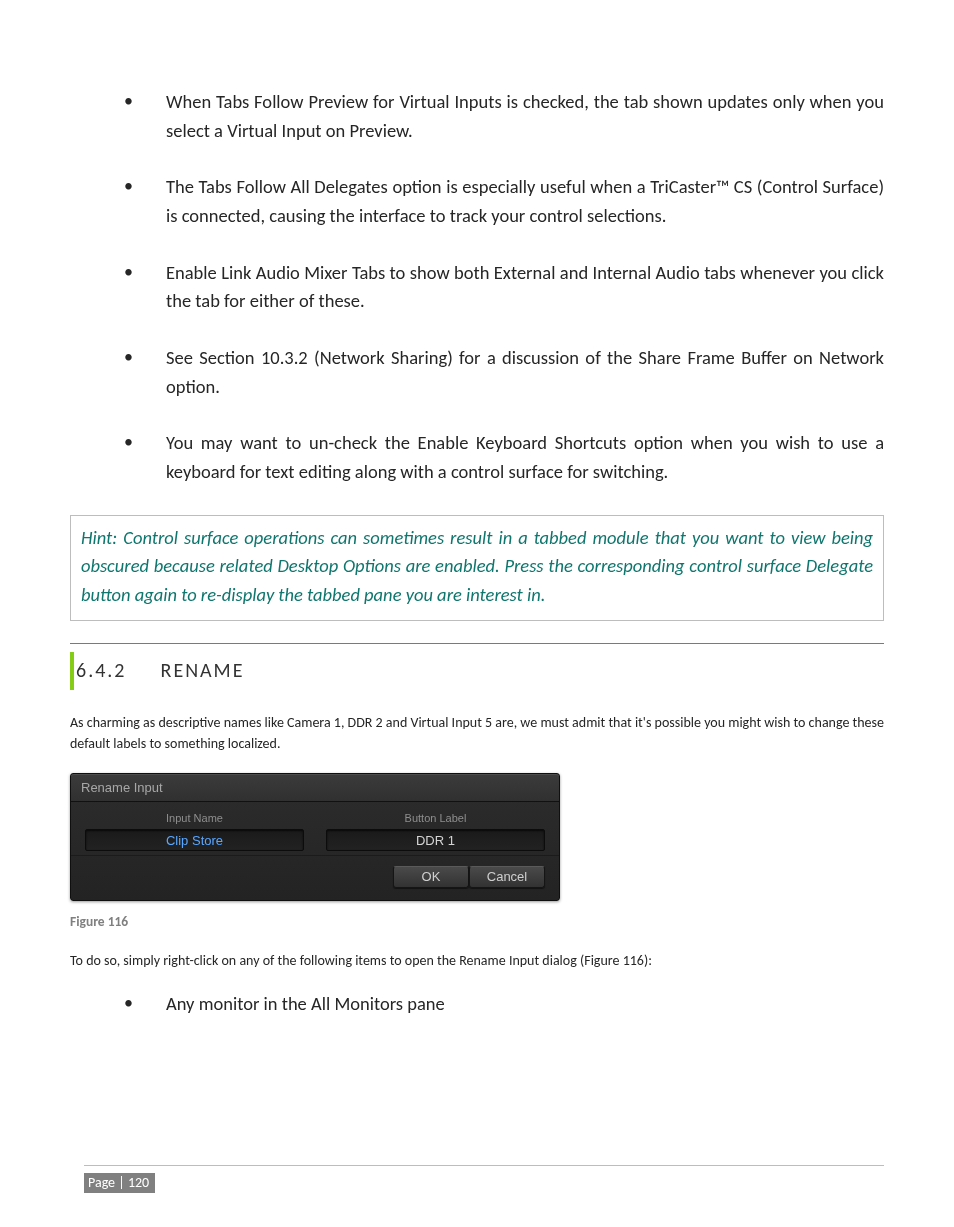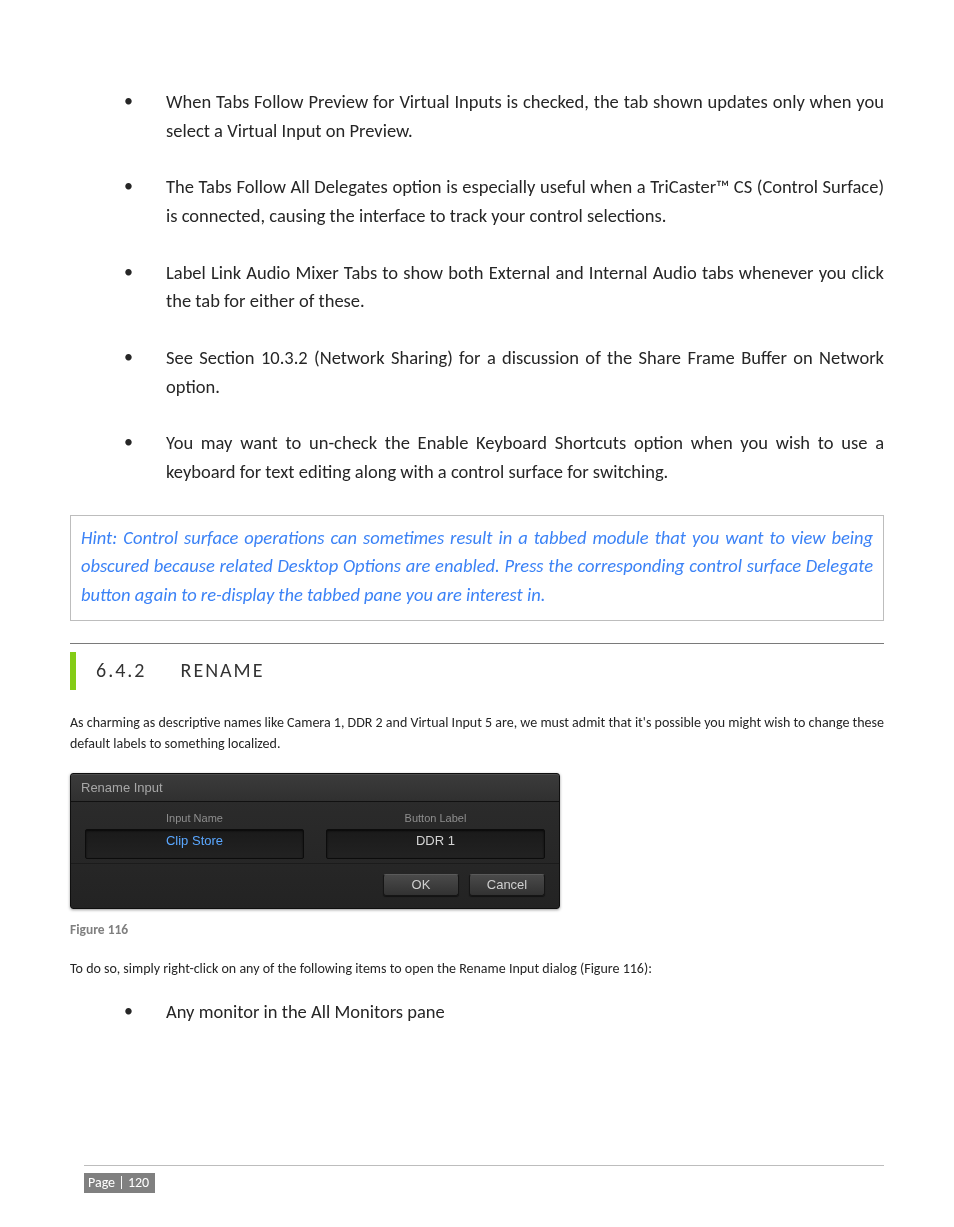--- a/index.html
+++ b/index.html
@@ -4,55 +4,55 @@
 <style>
   * { box-sizing: border-box; margin: 0; padding: 0; }
   html, body { width: 954px; background: #fff; font-family: Calibri, "Segoe UI", Arial, sans-serif; color: #262626; }
   body { padding: 88px 70px 40px 70px; position: relative; min-height: 1227px; }
   .content { width: 100%; }
   ul.bullets { list-style: none; padding: 0; margin: 0 0 24px 44px; }
   ul.bullets > li { position: relative; padding-left: 52px; margin-bottom: 28px; font-size: 18.5px; line-height: 1.55; text-align: justify; }
   ul.bullets > li::before { content: "•"; position: absolute; left: 10px; top: 0; font-size: 18px; }
   .ital { }
   .hint-box { border: 1px solid #bdbdbd; padding: 8px 10px 10px 10px; margin: 6px 0 22px 0; }
-  .hint-box p { font-size: 18.5px; line-height: 1.55; font-style: italic; color: #3b82f6; text-align: justify; }
+  .hint-box p { font-size: 18.5px; line-height: 1.55; font-style: italic; color: #0f766e; text-align: justify; }
   .section-rule { border-top: 1px solid #7a7a7a; margin-bottom: 8px; }
-  .section-head { border-left: 6px solid #84cc16; padding: 6px 0 8px 20px; margin-bottom: 22px; display: flex; gap: 34px; font-size: 20px; letter-spacing: 2px; color: #333; }
+  .section-head { border-left: 4px solid #84cc16; padding: 6px 0 8px 2px; margin-bottom: 22px; display: flex; gap: 34px; font-size: 20px; letter-spacing: 2px; color: #333; }
   p.body { font-size: 14px; line-height: 1.55; text-align: justify; margin-bottom: 18px; }
   .dialog-wrap { margin: 6px 0 12px 0; }
   .dialog { width: 490px; background: linear-gradient(#2d2d2d,#232323); border: 1px solid #0f0f0f; border-radius: 3px; box-shadow: 0 1px 3px rgba(0,0,0,.4); font-family: "Segoe UI", Arial, sans-serif; }
   .dialog-title { padding: 5px 10px 6px 10px; color: #a7a7a7; font-size: 13px; background: linear-gradient(#3b3b3b,#303030); border-bottom: 1px solid #111; border-top: 1px solid #4d4d4d; border-radius: 3px 3px 0 0; }
   .dialog-body { padding: 10px 14px 4px 14px; display: flex; gap: 22px; }
   .field-col { flex: 1; display: flex; flex-direction: column; align-items: center; }
   .field-label { color: #8e8e8e; font-size: 11px; margin-bottom: 5px; }
-  .field-input { width: 100%; height: 30px; line-height: 22px; text-align: center; font-size: 13px; border-radius: 2px; background: linear-gradient(#1a1a1a,#222); border: 1px solid #0c0c0c; box-shadow: inset 0 1px 2px rgba(0,0,0,.7); }
+  .field-input { width: 100%; height: 22px; line-height: 22px; text-align: center; font-size: 13px; border-radius: 2px; background: linear-gradient(#1a1a1a,#222); border: 1px solid #0c0c0c; box-shadow: inset 0 1px 2px rgba(0,0,0,.7); }
   .field-input.blue { color: #5aa7ff; }
   .field-input.white { color: #d4d4d4; }
-  .dialog-footer { padding: 10px 14px 12px 14px; display: flex; justify-content: flex-end; gap: 10px; border-top: 1px solid #1b1b1b; }
+  .dialog-footer { padding: 10px 14px 12px 14px; display: flex; justify-content: flex-end; gap: 0; border-top: 1px solid #1b1b1b; }
   .dlg-btn { min-width: 76px; height: 22px; line-height: 20px; text-align: center; font-size: 13px; color: #cfcfcf; background: linear-gradient(#4a4a4a,#323232); border: 1px solid #151515; border-top-color: #5a5a5a; border-radius: 3px; box-shadow: 0 1px 1px rgba(0,0,0,.5); cursor: pointer; }
   .fig-caption { font-size: 13.5px; color: #808080; font-weight: 700; margin: 10px 0 20px 0; }
   ul.bullets.tail > li { margin-bottom: 10px; }
   .page-footer { position: absolute; left: 84px; right: 70px; bottom: 34px; }
   .page-footer .hr { border-top: 1px solid #bdbdbd; margin-bottom: 6px; }
   .page-badge { display: inline-block; background: #808080; color: #fff; font-size: 14px; padding: 1px 6px 2px 4px; }
 </style>
 </head>
 <body>
 
 <div class="content">
 
   <ul class="bullets">
     <li>
       <span>When </span><span class="ital">Tabs Follow Preview for Virtual Inputs</span><span> is checked, the tab shown updates only when you select a </span><span class="ital">Virtual Input</span><span> on </span><span class="ital">Preview</span><span>.</span>
     </li>
     <li>
       <span>The </span><span class="ital">Tabs Follow All Delegates</span><span> option is especially useful when a </span><span class="ital">TriCaster™ CS</span><span> (Control Surface) is connected, causing the interface to track your control selections.</span>
     </li>
     <li>
-      <span>Label </span><span class="ital">Link Audio Mixer Tabs</span><span> to show both </span><span class="ital">External</span><span> and </span><span class="ital">Internal Audio</span><span> tabs whenever you click the tab for </span><span class="ital">either</span><span> of these.</span>
+      <span>Enable </span><span class="ital">Link Audio Mixer Tabs</span><span> to show both </span><span class="ital">External</span><span> and </span><span class="ital">Internal Audio</span><span> tabs whenever you click the tab for </span><span class="ital">either</span><span> of these.</span>
     </li>
     <li>
       <span>See Section 10.3.2 (Network Sharing) for a discussion of the </span><span class="ital">Share Frame Buffer on Network</span><span> option.</span>
     </li>
     <li>
       <span>You may want to un-check the </span><span class="ital">Enable Keyboard Shortcuts</span><span> option when you wish to use a keyboard for text editing along with a control surface for switching.</span>
     </li>
   </ul>
 
   <div class="hint-box">

